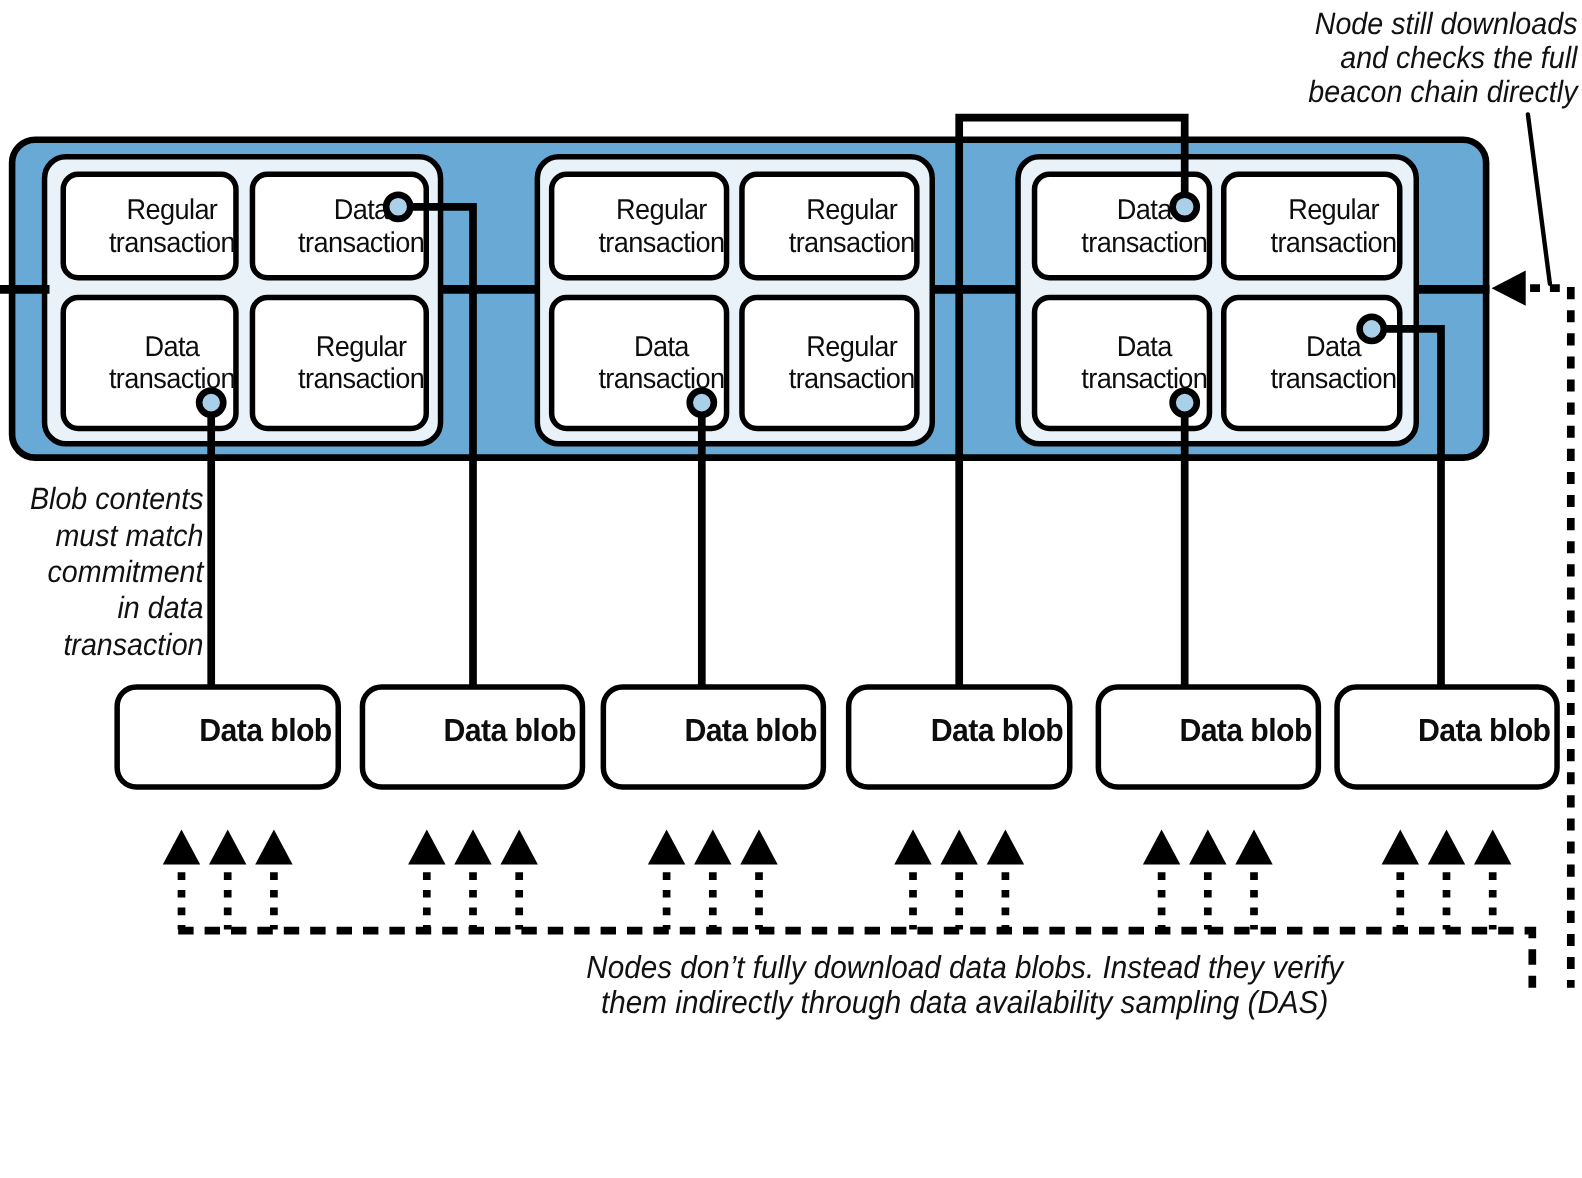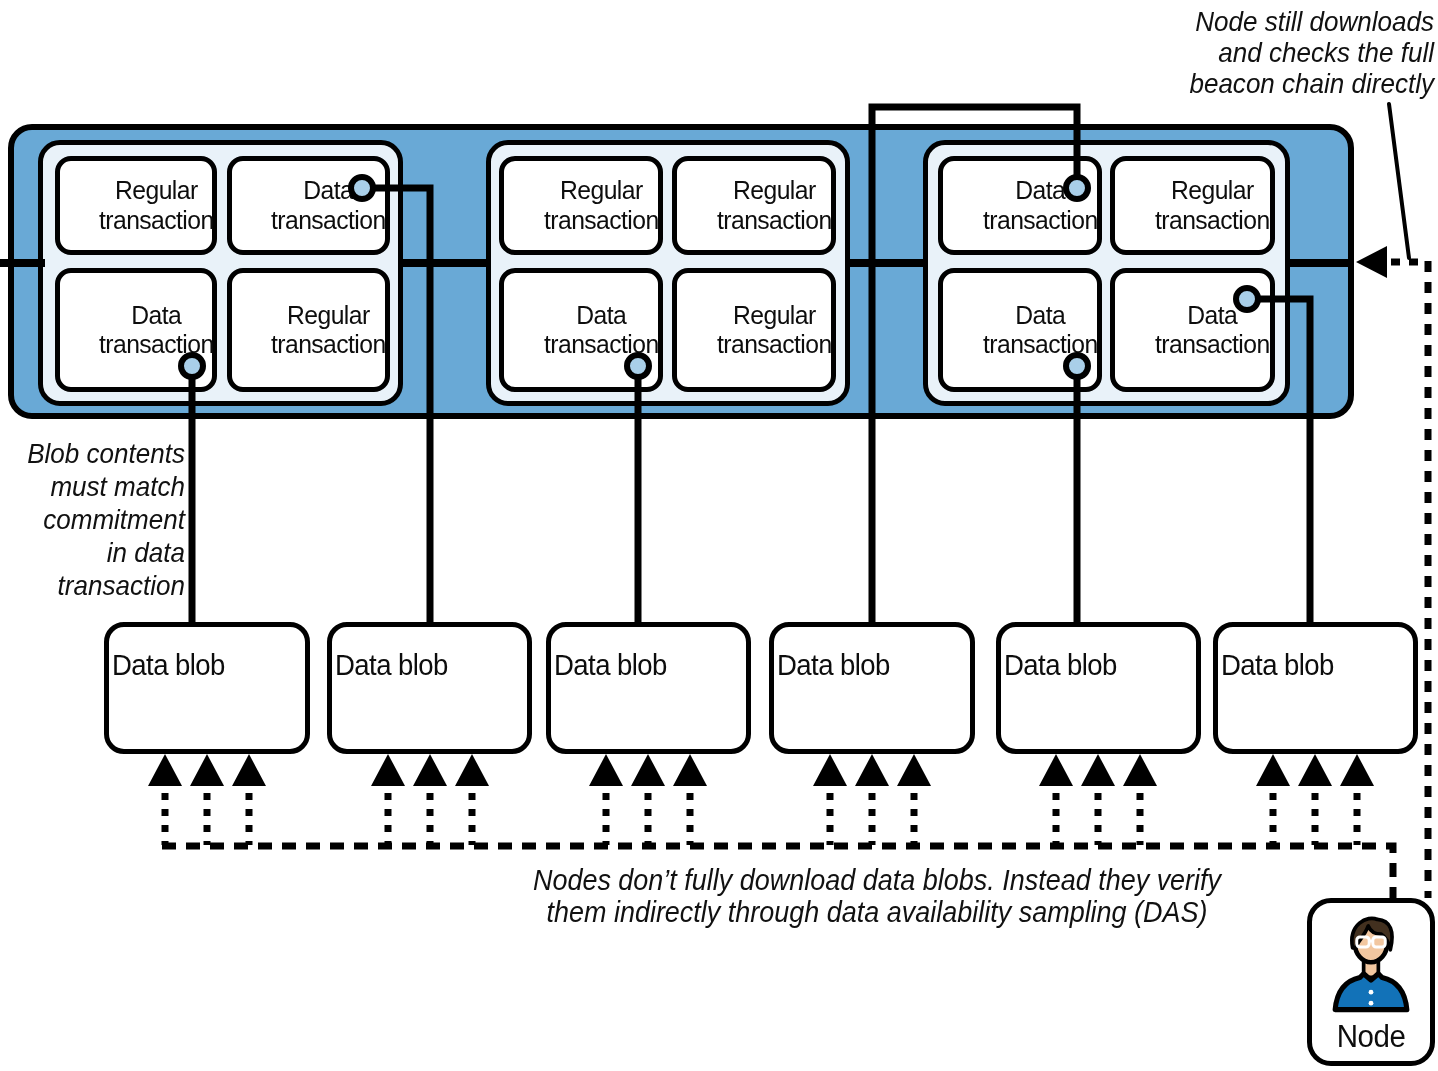--- a/index.html
+++ b/index.html
@@ -28,22 +28,22 @@
     position:absolute;background:#ffffff;border:5px solid var(--line);border-radius:16px;
     box-sizing:border-box;z-index:3;display:flex;align-items:center;justify-content:center;
     text-align:center;
     padding-left:40px;
   }
   .tx span{
     display:block;font-size:26px;line-height:1.12;letter-spacing:-0.6px;
     transform:scaleX(0.95);transform-origin:center;
   }
   .blob{
-    position:absolute;top:622px;height:132px;background:#ffffff;border:5px solid var(--line);
-    border-radius:20px;box-sizing:border-box;z-index:3;display:flex;justify-content:flex-start;
+    position:absolute;top:622px;height:96px;background:#ffffff;border:5px solid var(--line);
+    border-radius:20px;box-sizing:border-box;z-index:3;display:flex;justify-content:flex-end;font-weight:bold;
   }
   .blob span{
     margin-top:22px;font-size:29px;letter-spacing:-0.6px;transform:scaleX(0.95);
   }
   
   .ann{position:absolute;font-style:italic;color:#111;z-index:6;}
   .ann div{white-space:nowrap;}
   #ann-top-right{top:6px;right:4px;text-align:right;font-size:28px;line-height:31px;
     transform:scaleX(0.93);transform-origin:right top;}
   #ann-left{top:437px;left:0;width:185px;text-align:right;font-size:28px;line-height:33px;
@@ -206,30 +206,14 @@
     <div>must match</div>
     <div>commitment</div>
     <div>in data</div>
     <div>transaction</div>
   </div>
   <div id="ann-bottom" class="ann">
     <div>Nodes don’t fully download data blobs. Instead they verify</div>
     <div>them indirectly through data availability sampling (DAS)</div>
   </div>
 
-  <div class="node-box">
-    <svg class="person" width="92" height="104" viewBox="0 0 100 113">
-      <path d="M42 50 H58 V70 H42 Z" fill="#f2c7a0" stroke="#000" stroke-width="4" stroke-linejoin="round"></path>
-      <path d="M11 105 C13 83 24 73 38 70 L42 66 L50 73 L58 66 L62 70 C76 73 87 83 89 105 Z" fill="var(--shirt)" stroke="#000" stroke-width="5.5" stroke-linejoin="round"></path>
-      <ellipse cx="50" cy="33" rx="17.5" ry="20.5" fill="#f2c7a0" stroke="#000" stroke-width="5"></ellipse>
-      <path d="M30 38 C25 12 46 2 57 7 C71 8 76 20 71 40 C69 31 66 26 61 23 C54 23 49 19 47 14 C43 25 36 30 33 38 Z" fill="#42301f" stroke="#000" stroke-width="4" stroke-linejoin="round"></path>
-      <g stroke="#fff" stroke-width="3.2" fill="none">
-        <rect x="34.5" y="26" width="13.5" height="11" rx="3.5"></rect>
-        <rect x="52" y="26" width="13.5" height="11" rx="3.5"></rect>
-        <path d="M48 30.5 h4"></path>
-      </g>
-      <circle cx="50" cy="86" r="2.6" fill="#fff"></circle>
-      <circle cx="50" cy="98" r="2.6" fill="#fff"></circle>
-    </svg>
-    <div class="node-label">Node</div>
-  </div>
 
 </div>
 
 </body></html>

